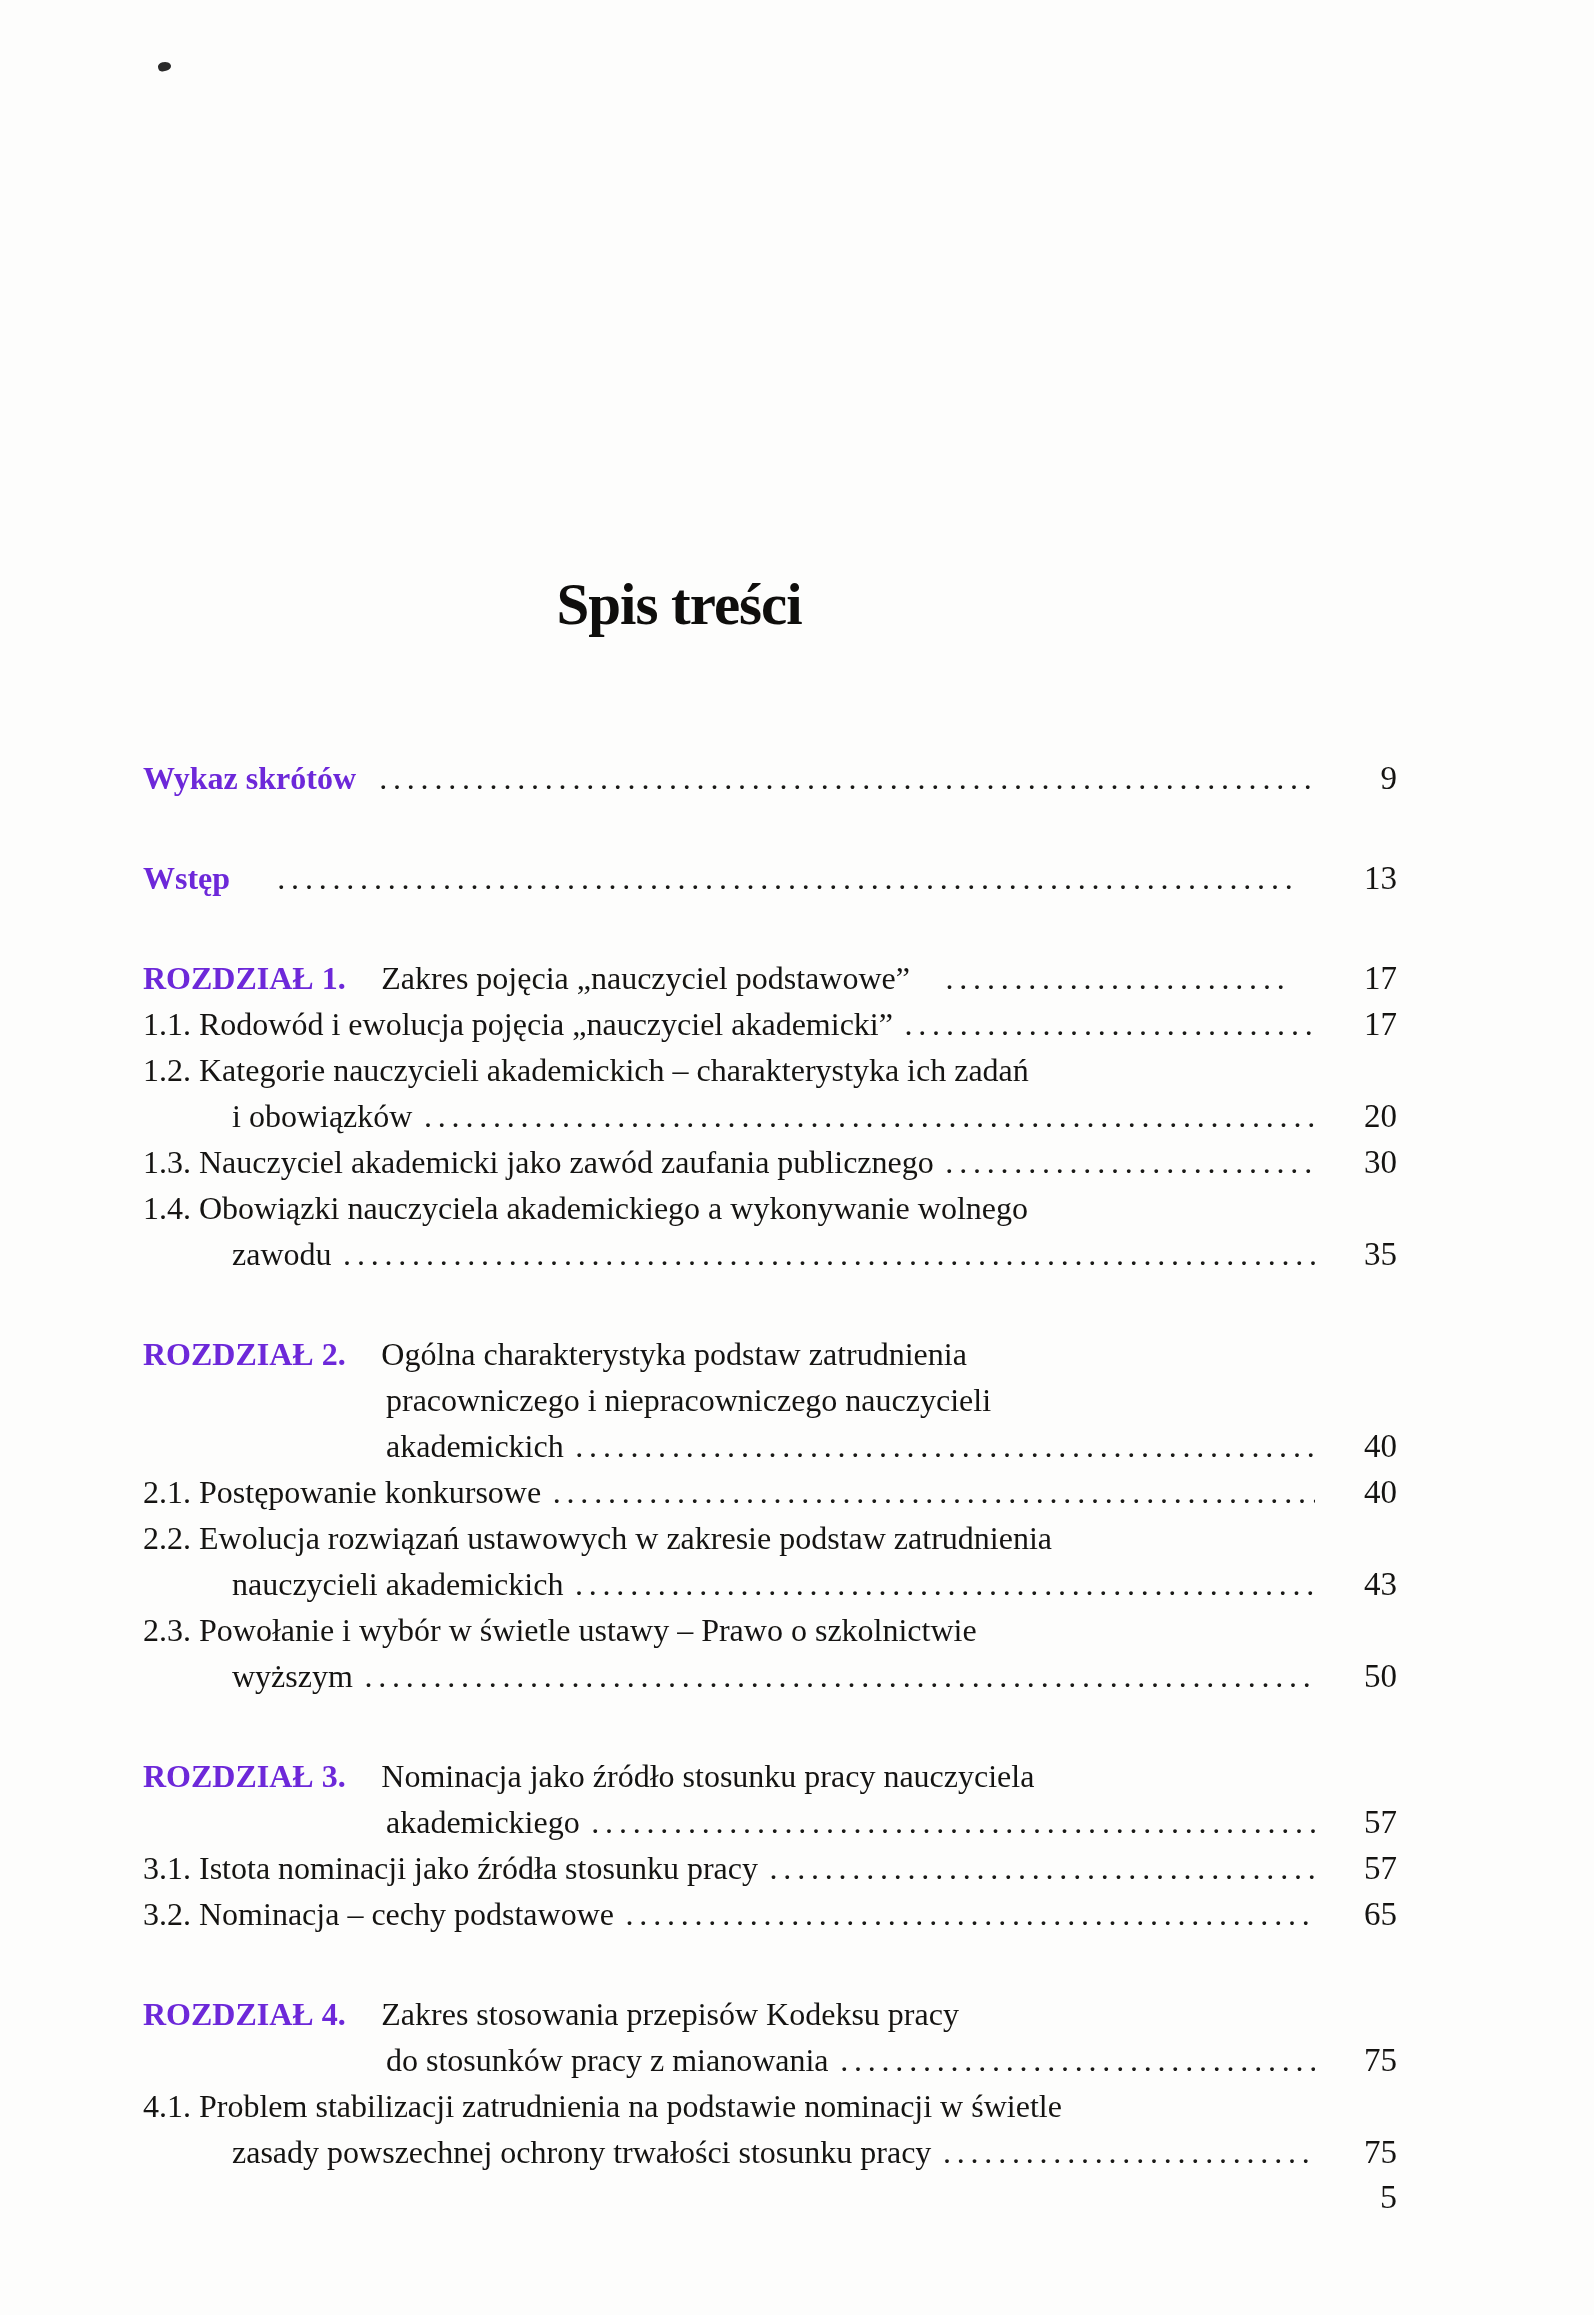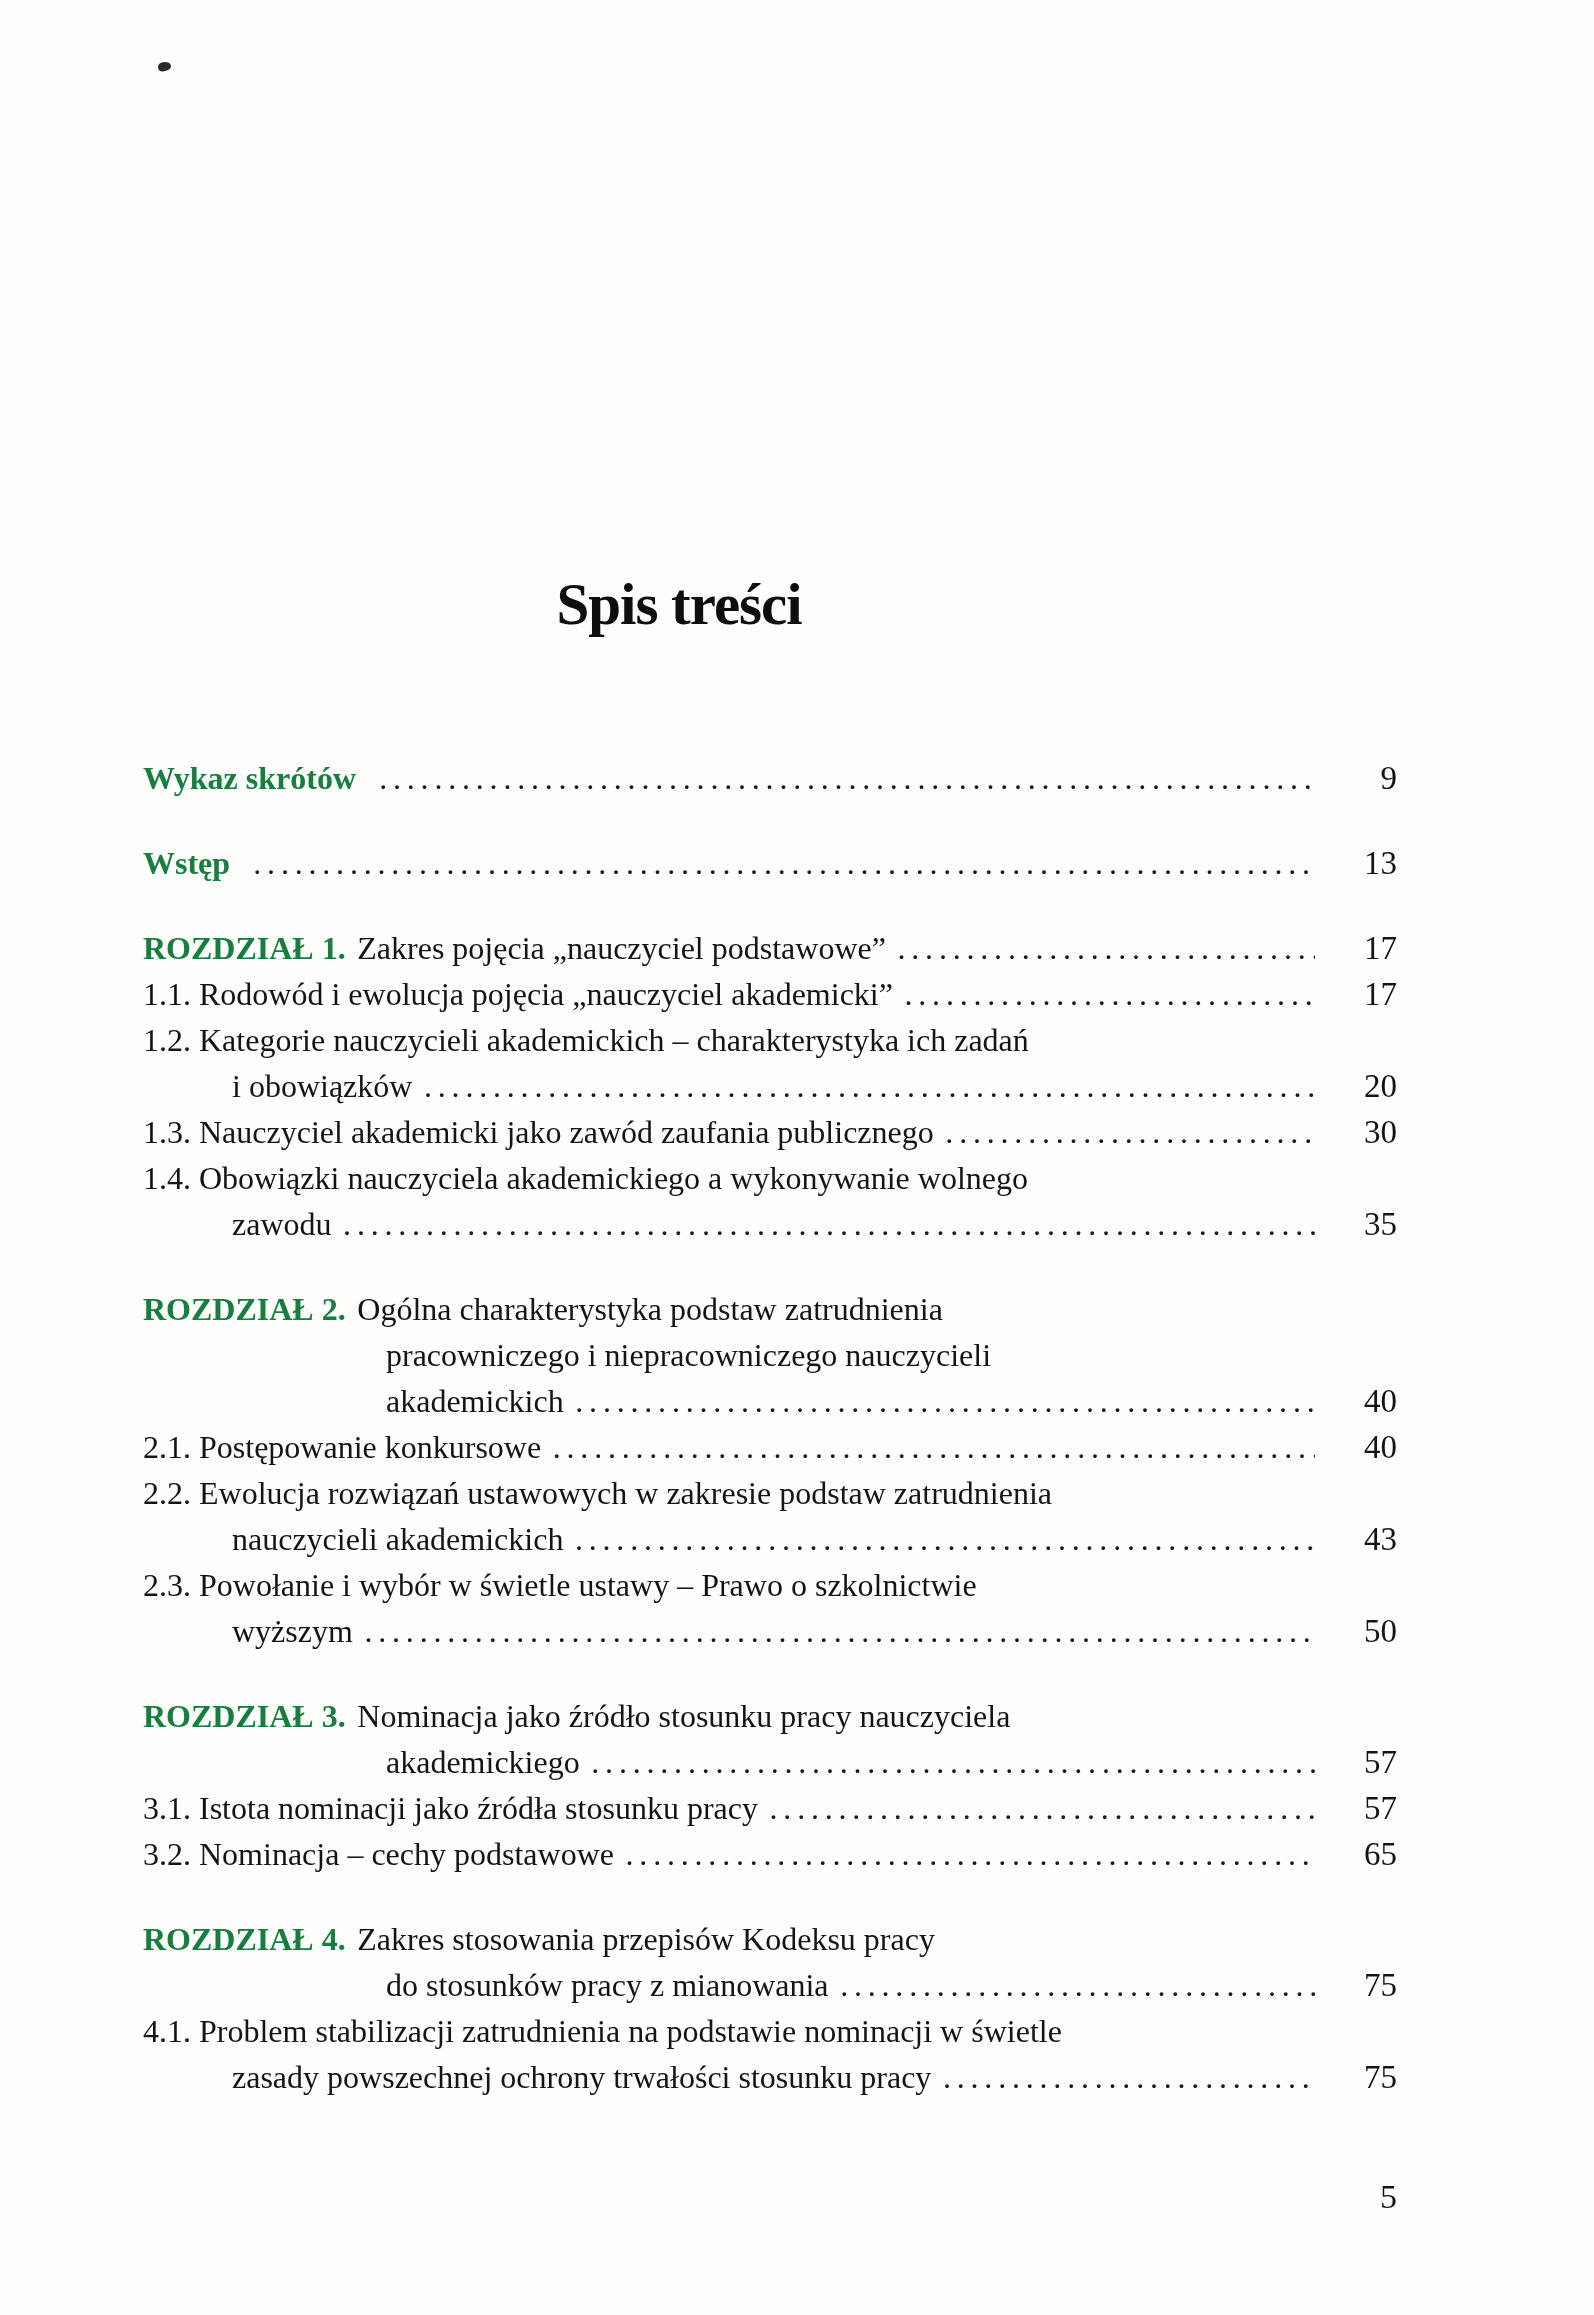--- a/index.html
+++ b/index.html
@@ -45,28 +45,28 @@
     width: 1254px;
   }
   .row {
     display: flex;
     align-items: baseline;
     line-height: 46px;
     height: 46px;
     font-size: 32px;
     white-space: nowrap;
   }
-  .row.gap { margin-top: 39px; }
+  .row.gap { margin-top: 54px; gap: 24px; }
   .row.ind1 { padding-left: 89px; }
   .row.ind2 { padding-left: 243px; }
   .ch {
     font-weight: 700;
     margin-right: 11.6px;
     flex: none;
-    color: #15803d;
+    color: #6d28d9;
   }
   .txt {
     flex: none;
   }
   .leader {
     flex: 1 1 auto;
     min-width: 0;
     overflow: hidden;
     padding-left: 11.6px;
     margin-right: 13.6px;

